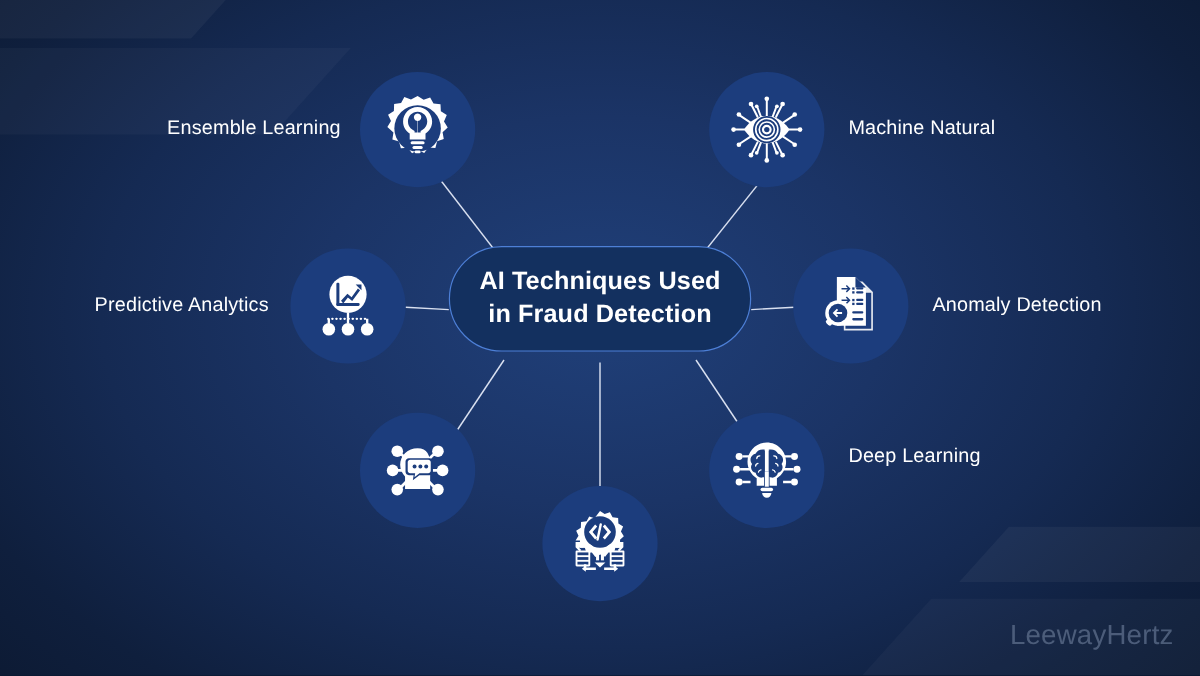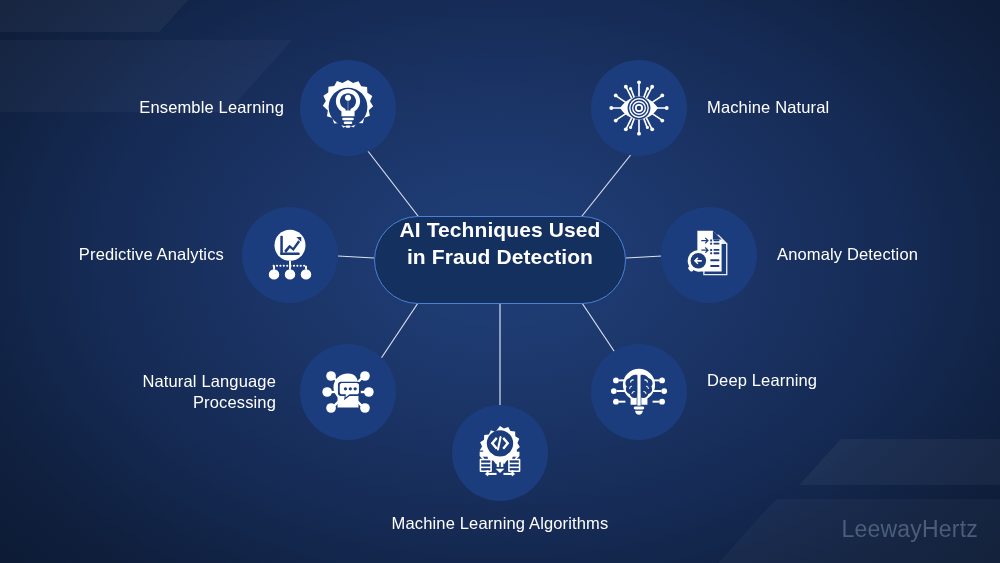--- a/index.html
+++ b/index.html
@@ -82,29 +82,29 @@
     color: #ffffff;
     font-size: 16.5px;
     letter-spacing: 0.15px;
     line-height: 1.30;
     white-space: pre-line;
   }
 
   #center-node {
     position: absolute;
     left: 374px;
-    top: 216px;
+    top: 205px;
     width: 252px;
     height: 88px;
     border-radius: 44px;
     background: #13305f;
     border: 1.4px solid #4d7fd6;
     box-sizing: border-box;
     display: flex;
-    align-items: flex-start;
+    align-items: center;
     justify-content: center;
   }
   #center-node .center-text {
     color: #ffffff;
     font-size: 21px;
     font-weight: bold;
     text-align: center;
     line-height: 1.28;
     white-space: pre-line;
     letter-spacing: 0.1px;
@@ -282,22 +282,20 @@
       <path fill="#ffffff" d="M32 13c-8.4 0-15 6.3-15 14.2 0 4.1 1.8 7.5 4.2 10.1V48h21.6V27.2C42.8 19.3 40.4 13 32 13z"></path>
       <path fill="#1c3d7d" d="M24.5 21.5h17.8c1.6 0 2.9 1.3 2.9 2.9v8.8c0 1.6-1.3 2.9-2.9 2.9h-8.8l-5.6 4.4.7-4.4h-4.1c-1.6 0-2.9-1.3-2.9-2.9v-8.8c0-1.6 1.3-2.9 2.9-2.9z"></path>
       <path fill="#ffffff" d="M25.7 22.8h15.4c1.2 0 2.2 1 2.2 2.2v7.2c0 1.2-1 2.2-2.2 2.2h-7.5l-4.3 3.4.6-3.4h-4.2c-1.2 0-2.2-1-2.2-2.2v-7.2c0-1.2 1-2.2 2.2-2.2z"></path>
       <g fill="#1c3d7d">
         <circle cx="29.4" cy="28.7" r="1.7"></circle>
         <circle cx="34.4" cy="28.7" r="1.7"></circle>
         <circle cx="39.4" cy="28.7" r="1.7"></circle>
       </g>
     </svg>
   </div>
-  <div class="node-label" style="left:0px; top:371px; width:276px; text-align:right;">Natural Language
-Processing</div>
 
   <div class="node-circle" style="left:591px; top:344px;">
     <svg width="62" height="62" viewBox="0 0 64 64">
       <g stroke="#ffffff" stroke-width="2" fill="none">
         <path d="M11 20h7"></path>
           <path d="M9 31h9"></path>
           <path d="M11 42h7"></path>
         <path d="M53 20h-7"></path>
           <path d="M55 31h-9"></path>
           <path d="M53 42h-7"></path>
@@ -373,21 +371,20 @@
         <path d="M44.8 53.6h-8.2"></path>
         <path d="M19.2 53.6v-2.8"></path>
         <path d="M44.8 53.6v-2.8"></path>
       </g>
       <g fill="#ffffff">
         <path d="M16.4 53.6l3.4-2.6v5.2z"></path>
         <path d="M47.6 53.6l-3.4-2.6v5.2z"></path>
       </g>
     </svg>
   </div>
-  <div class="node-label" style="left:250px; top:513px; width:500px; text-align:center;">Machine Learning Algorithms</div>
 
   <div id="center-node">
     <div class="center-text">AI Techniques Used
 in Fraud Detection</div>
   </div>
 
   <div id="watermark">LeewayHertz</div>
 
 </div>
 

